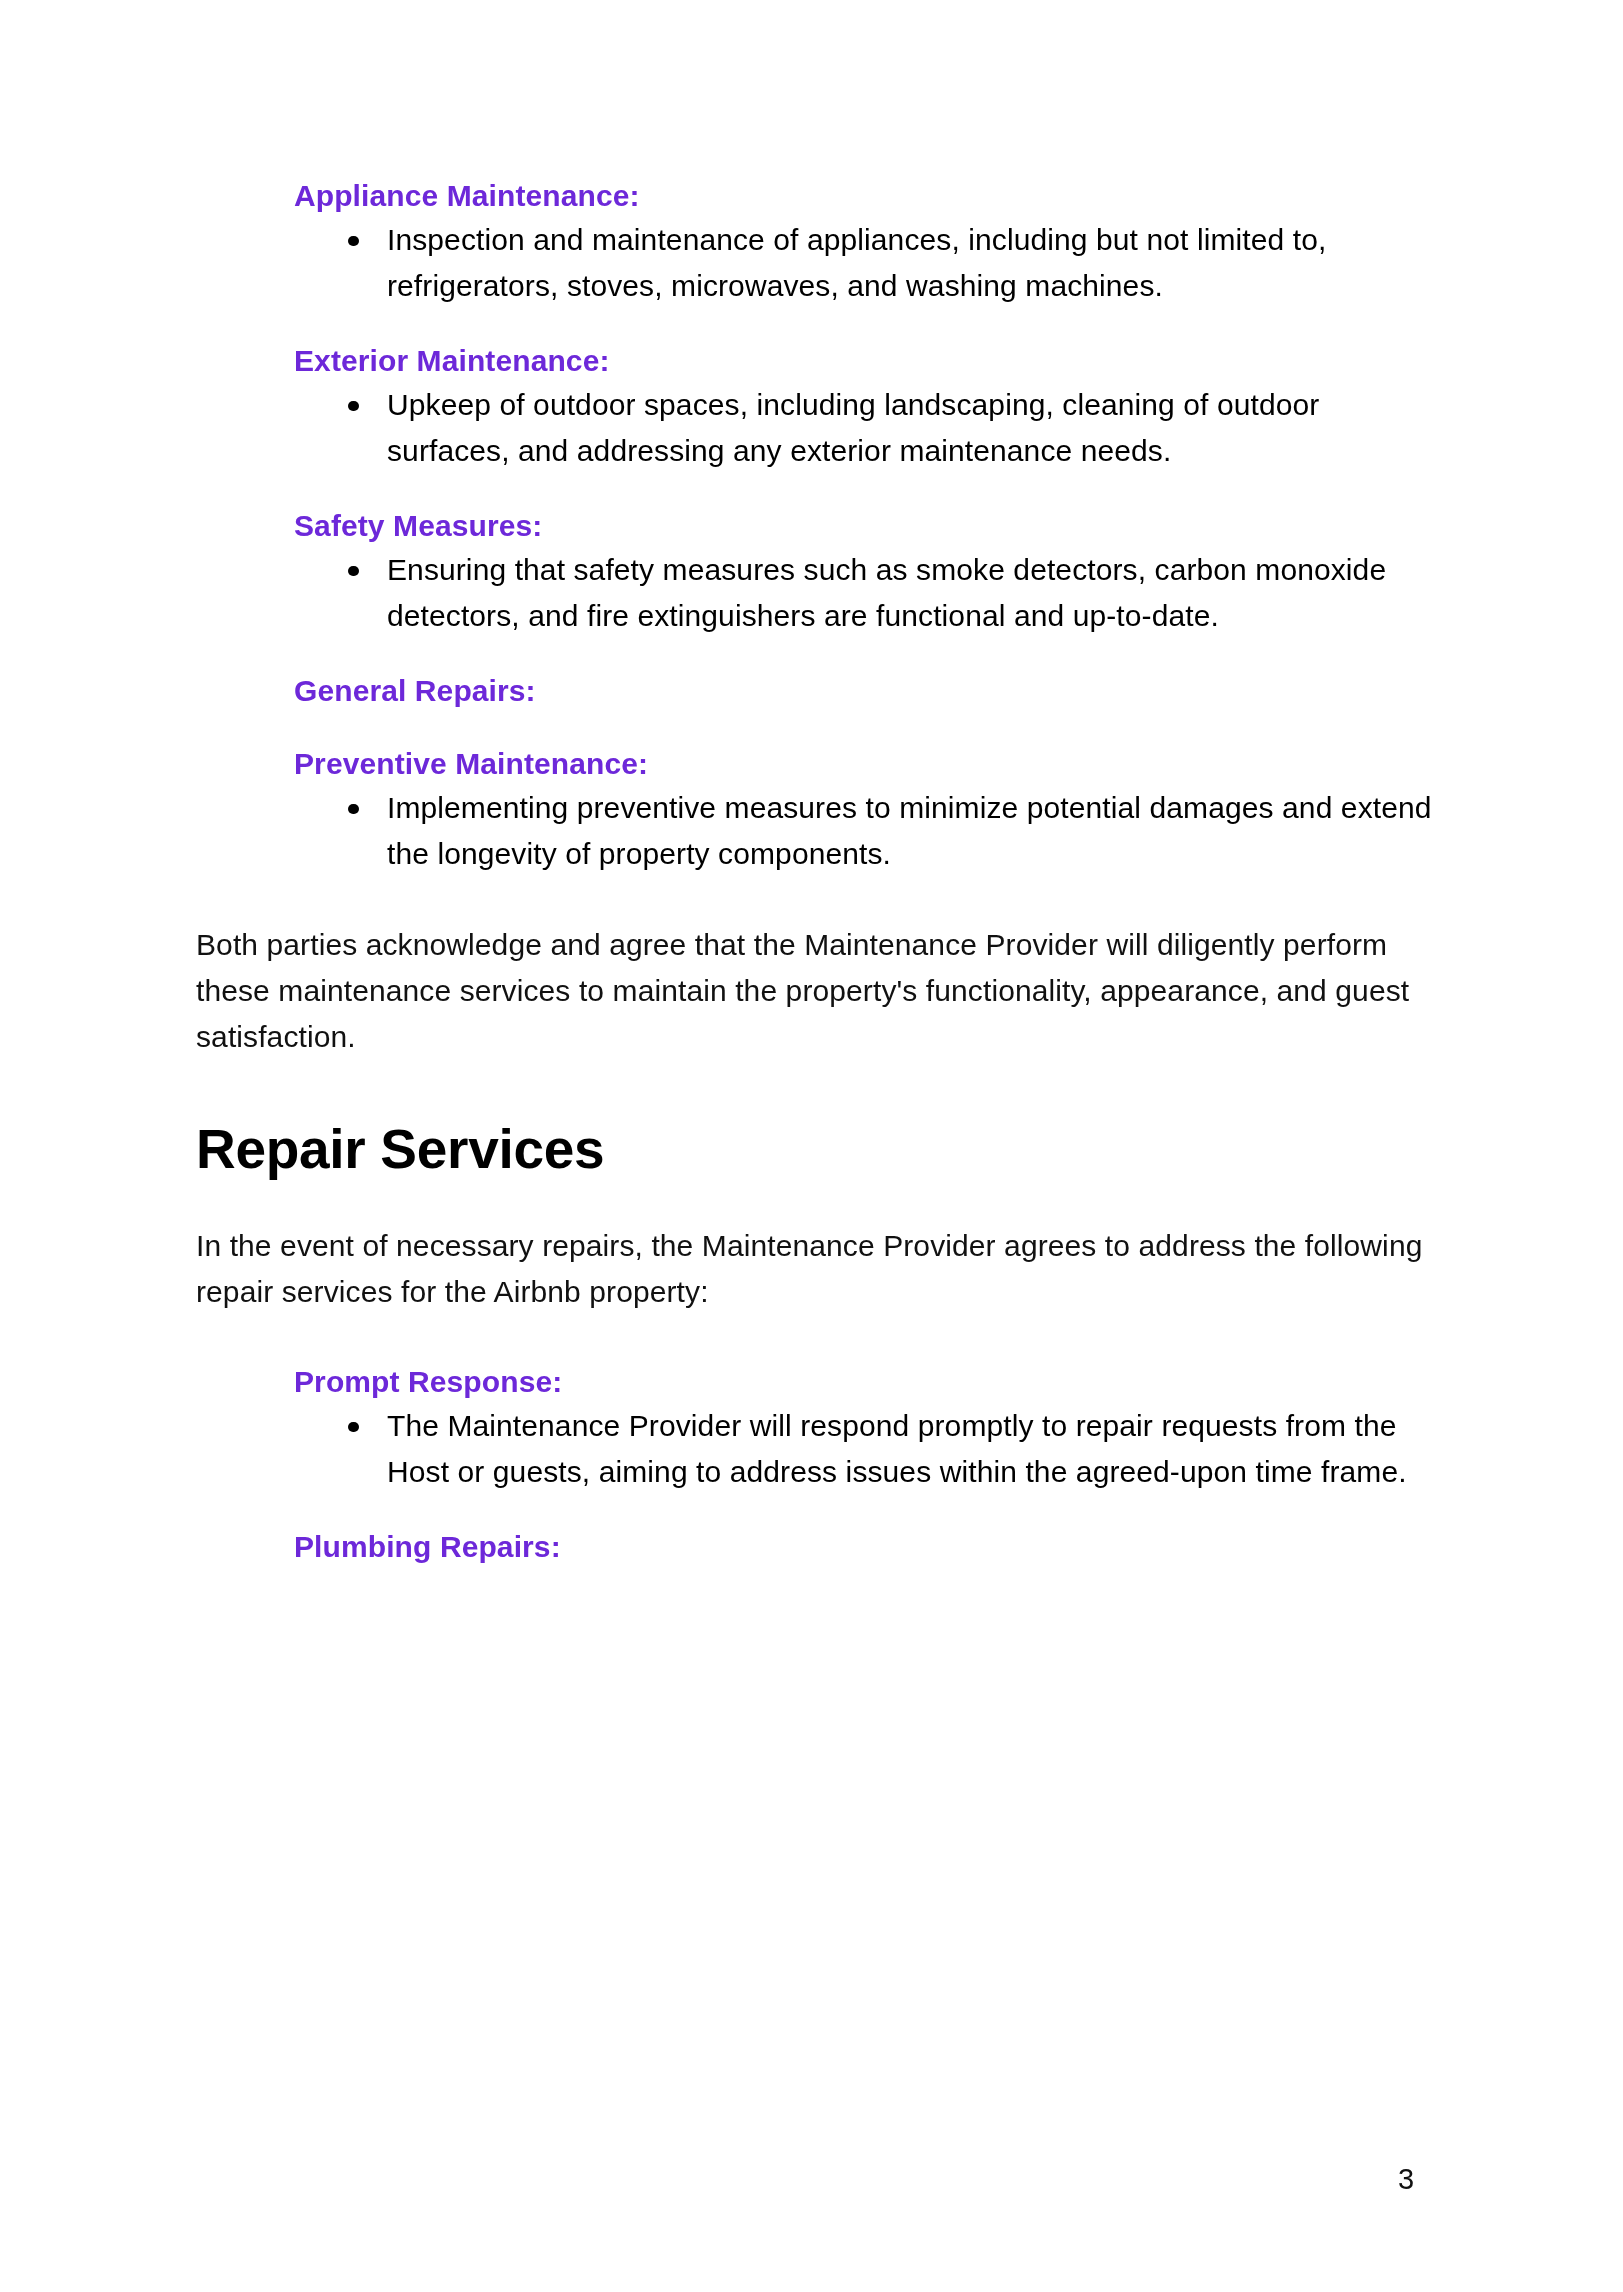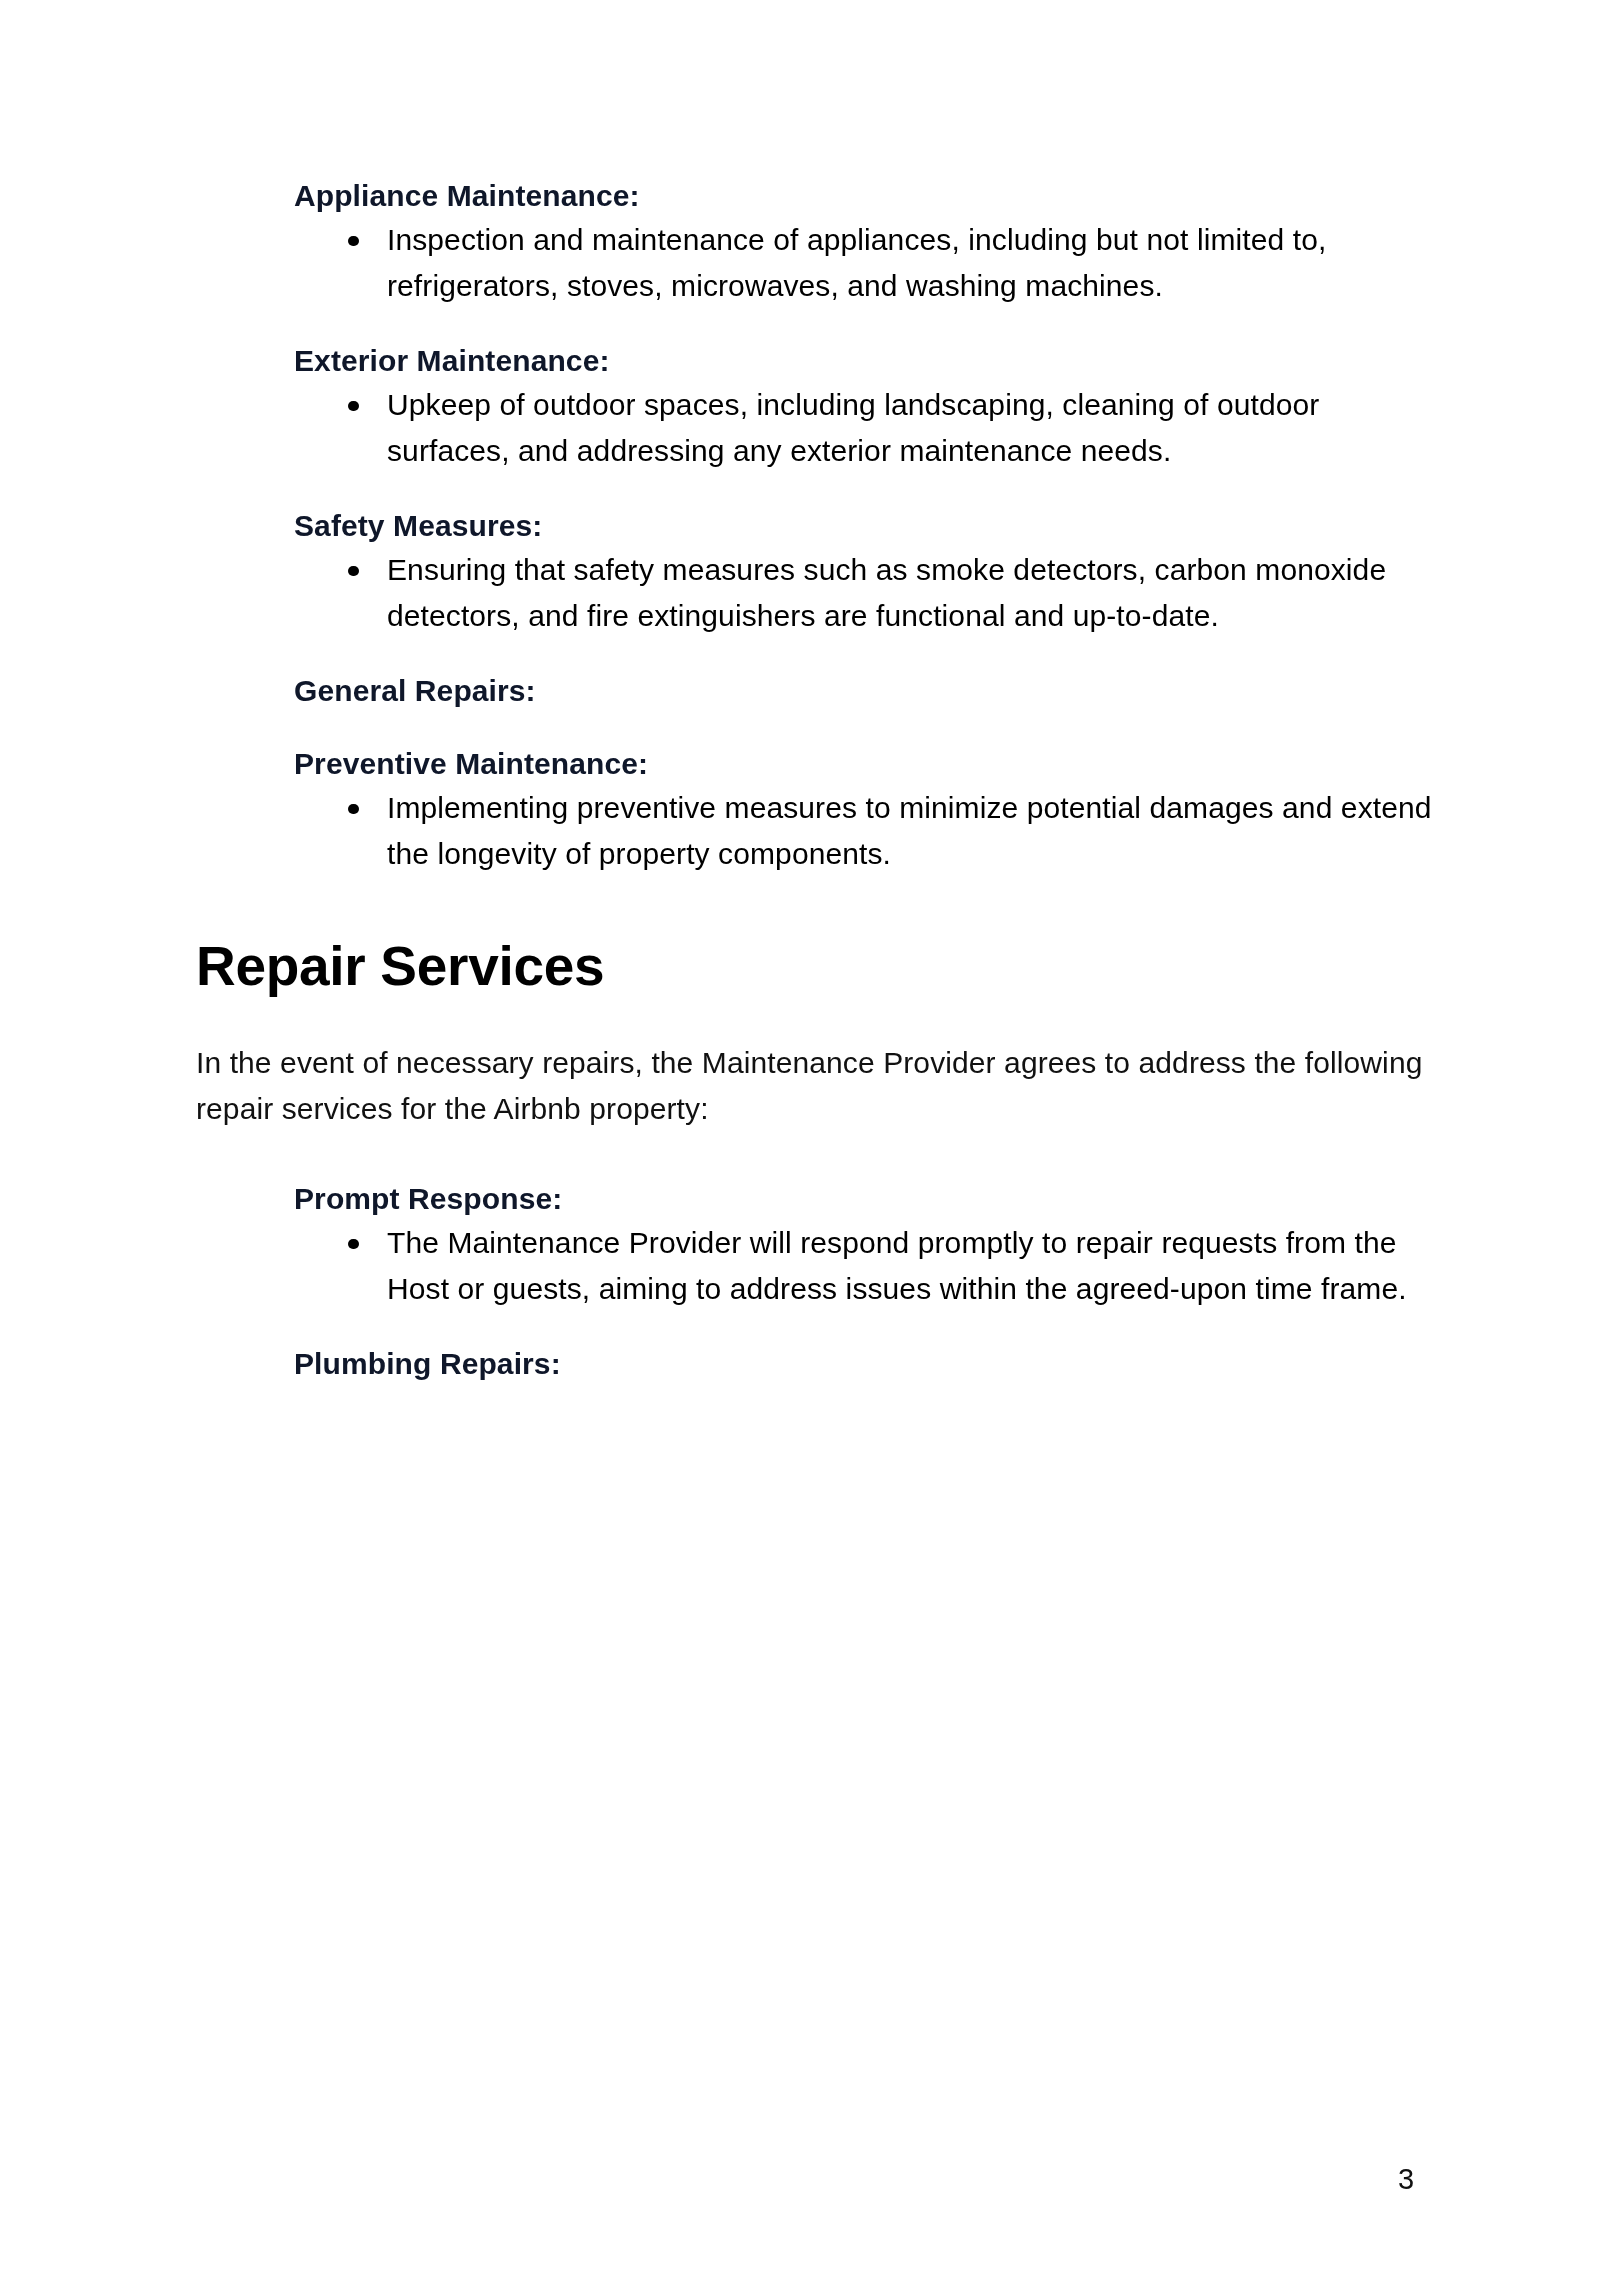--- a/index.html
+++ b/index.html
@@ -52,21 +52,21 @@
   }
   .h1.gap { margin-top: 57px; margin-bottom: 41px; }
 
   
   .subhead {
     font-size: 30px;
     line-height: 43px;
     font-weight: bold;
     margin: 0 0 0 98px;   
     letter-spacing: 0.1px;
-    color: #0f172a;
+    color: #6d28d9;
   }
 
   
   ul.bullets {
     list-style: none;
     margin: 0 0 0 152px;   
     padding: 0;
   }
   ul.bullets li {
     position: relative;
@@ -144,20 +144,21 @@
     <div class="group">
       <p class="subhead">Preventive Maintenance:</p>
       <ul class="bullets">
         <li>
           <span class="dot"></span>
           <span>Implementing preventive measures to minimize potential damages and extend the longevity of property components.</span>
         </li>
       </ul>
     </div>
 
+    <p class="para gap-top-lg">Both parties acknowledge and agree that the Maintenance Provider will diligently perform these maintenance services to maintain the property's functionality, appearance, and guest satisfaction.</p>
 
     <h1 class="h1 gap">Repair Services</h1>
 
     <p class="para">In the event of necessary repairs, the Maintenance Provider agrees to address the following repair services for the Airbnb property:</p>
 
     <div style="height:45px"></div>
 
     <div class="group">
       <p class="subhead">Prompt Response:</p>
       <ul class="bullets">

